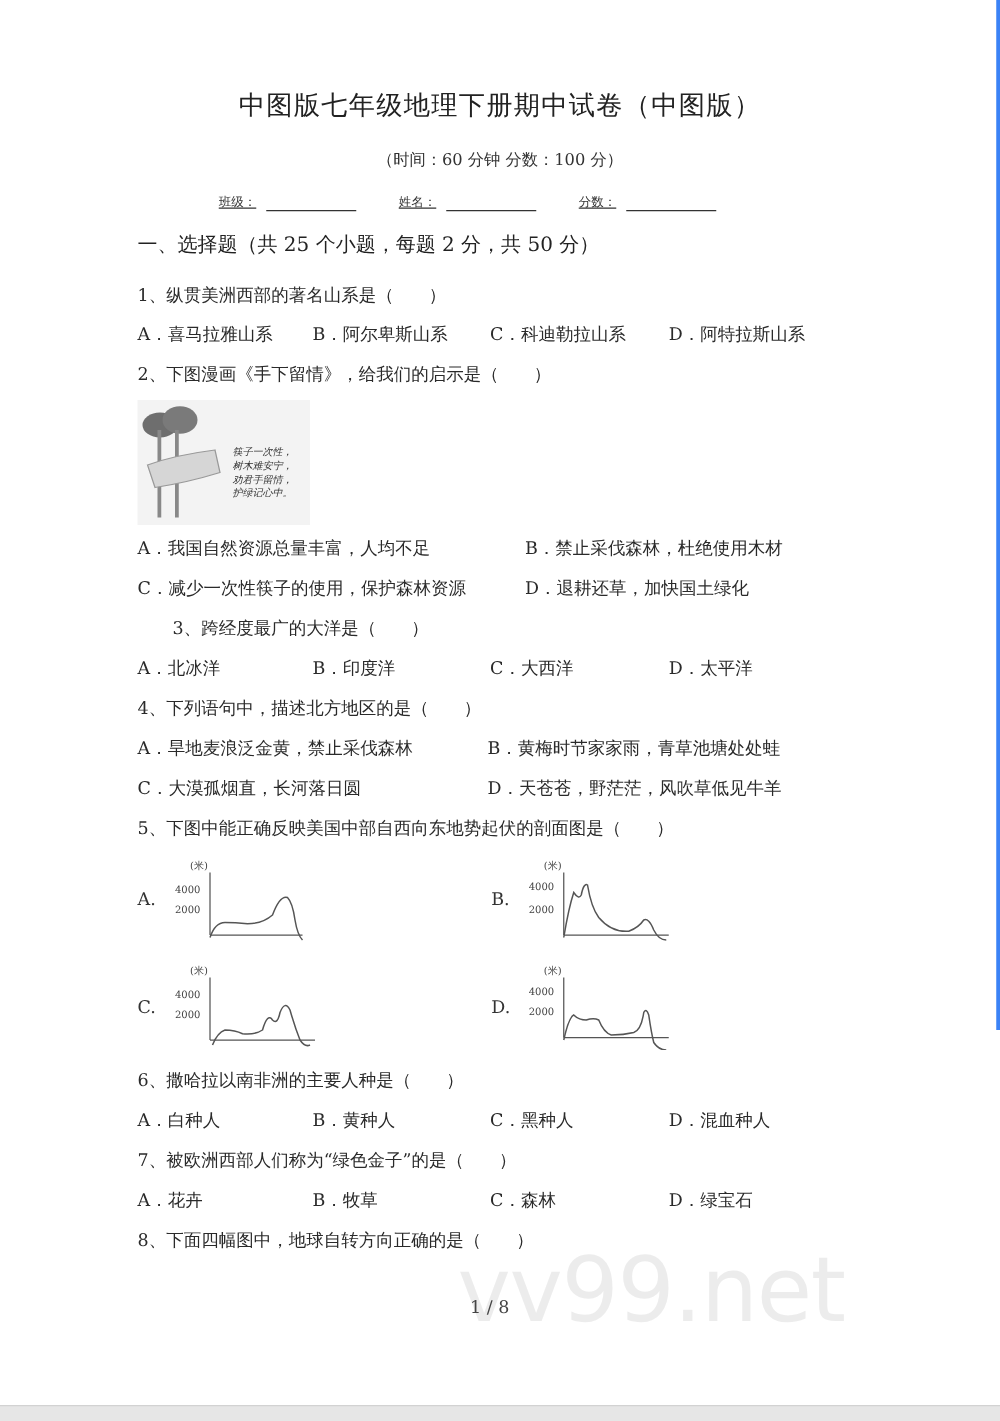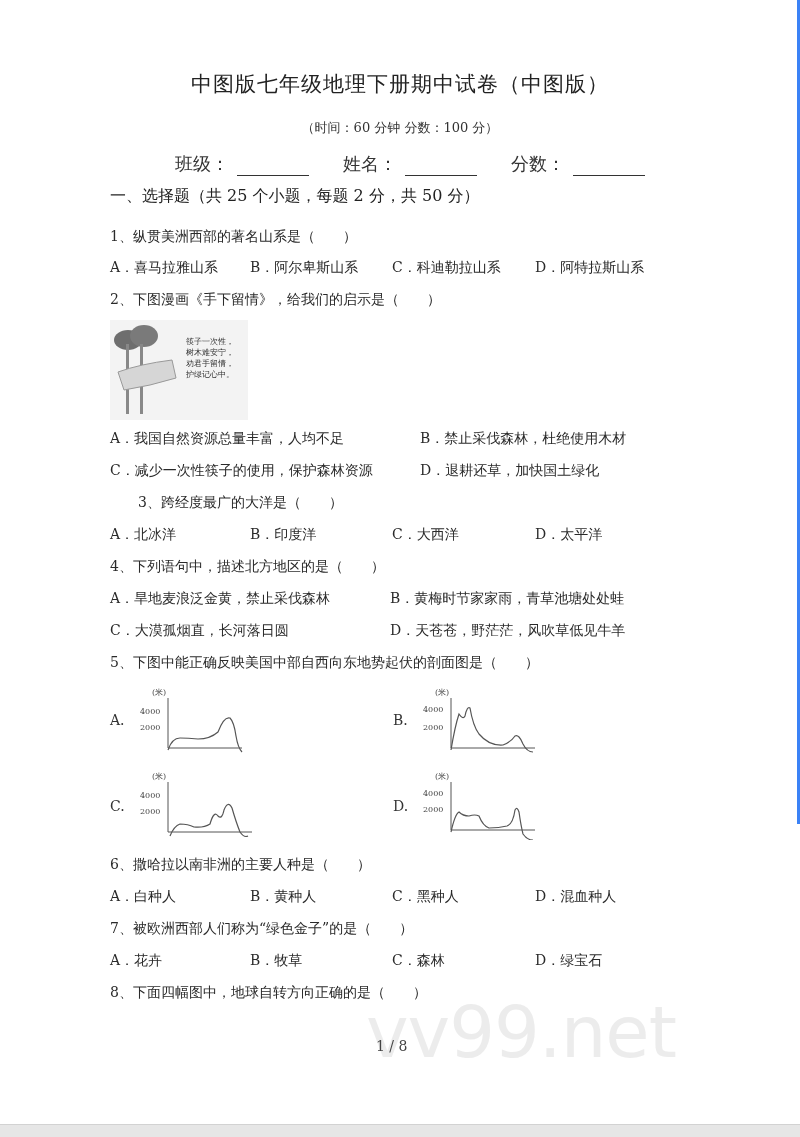--- a/index.html
+++ b/index.html
@@ -49,24 +49,25 @@
       width: 800px;
       top: 119px;
       text-align: center;
       font-size: 13px;
       color: #333;
     }
     .fields {
       position: absolute;
       top: 152px;
       left: 175px;
-      font-size: 18px;
+      font-size: 10px;
       display: flex;
       gap: 0;
       color: #333;
+      text-decoration: underline;
     }
     .field {
       display: flex;
       align-items: flex-end;
       margin-right: 30px;
     }
     .field-line {
       display: inline-block;
       width: 72px;
       border-bottom: 1.5px solid #333;
@@ -104,24 +105,25 @@
       left: 110px;
       top: 320px;
       width: 138px;
       height: 100px;
       background: #f3f3f3;
       overflow: hidden;
     }
     .comic-text {
       position: absolute;
       left: 76px;
-      top: 16px;
+      top: 36px;
       font-size: 8px;
       line-height: 11px;
       color: #333;
+      font-style: italic;
     }
     .profile {
       position: absolute;
       width: 150px;
       height: 70px;
     }
     .profile-label {
       position: absolute;
       font-size: 14px;
       color: #333;

